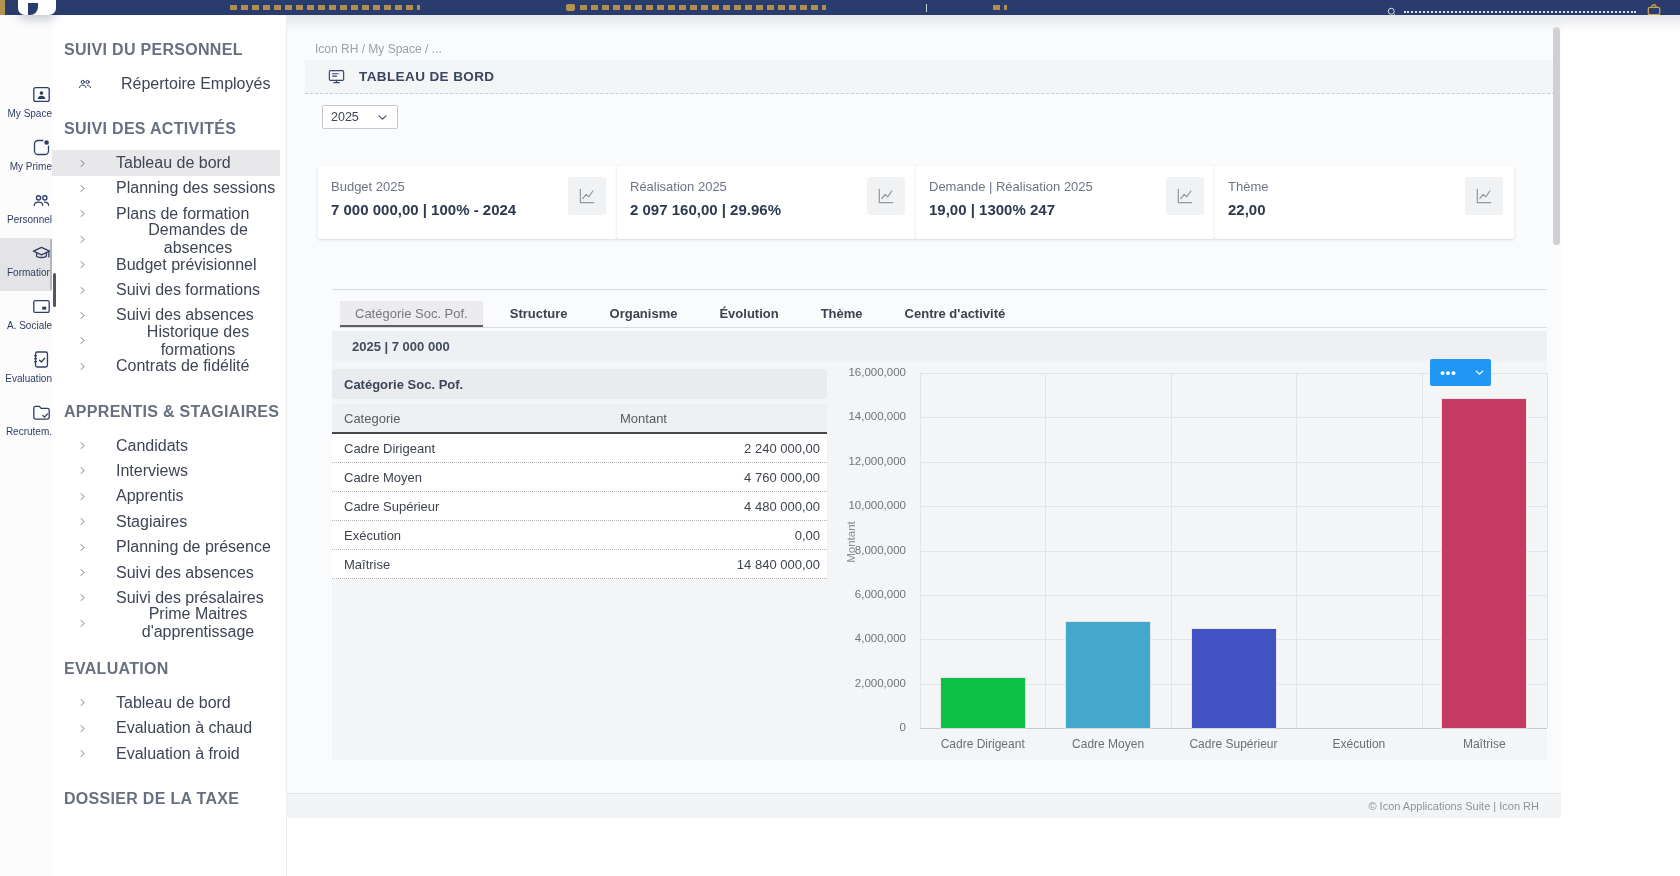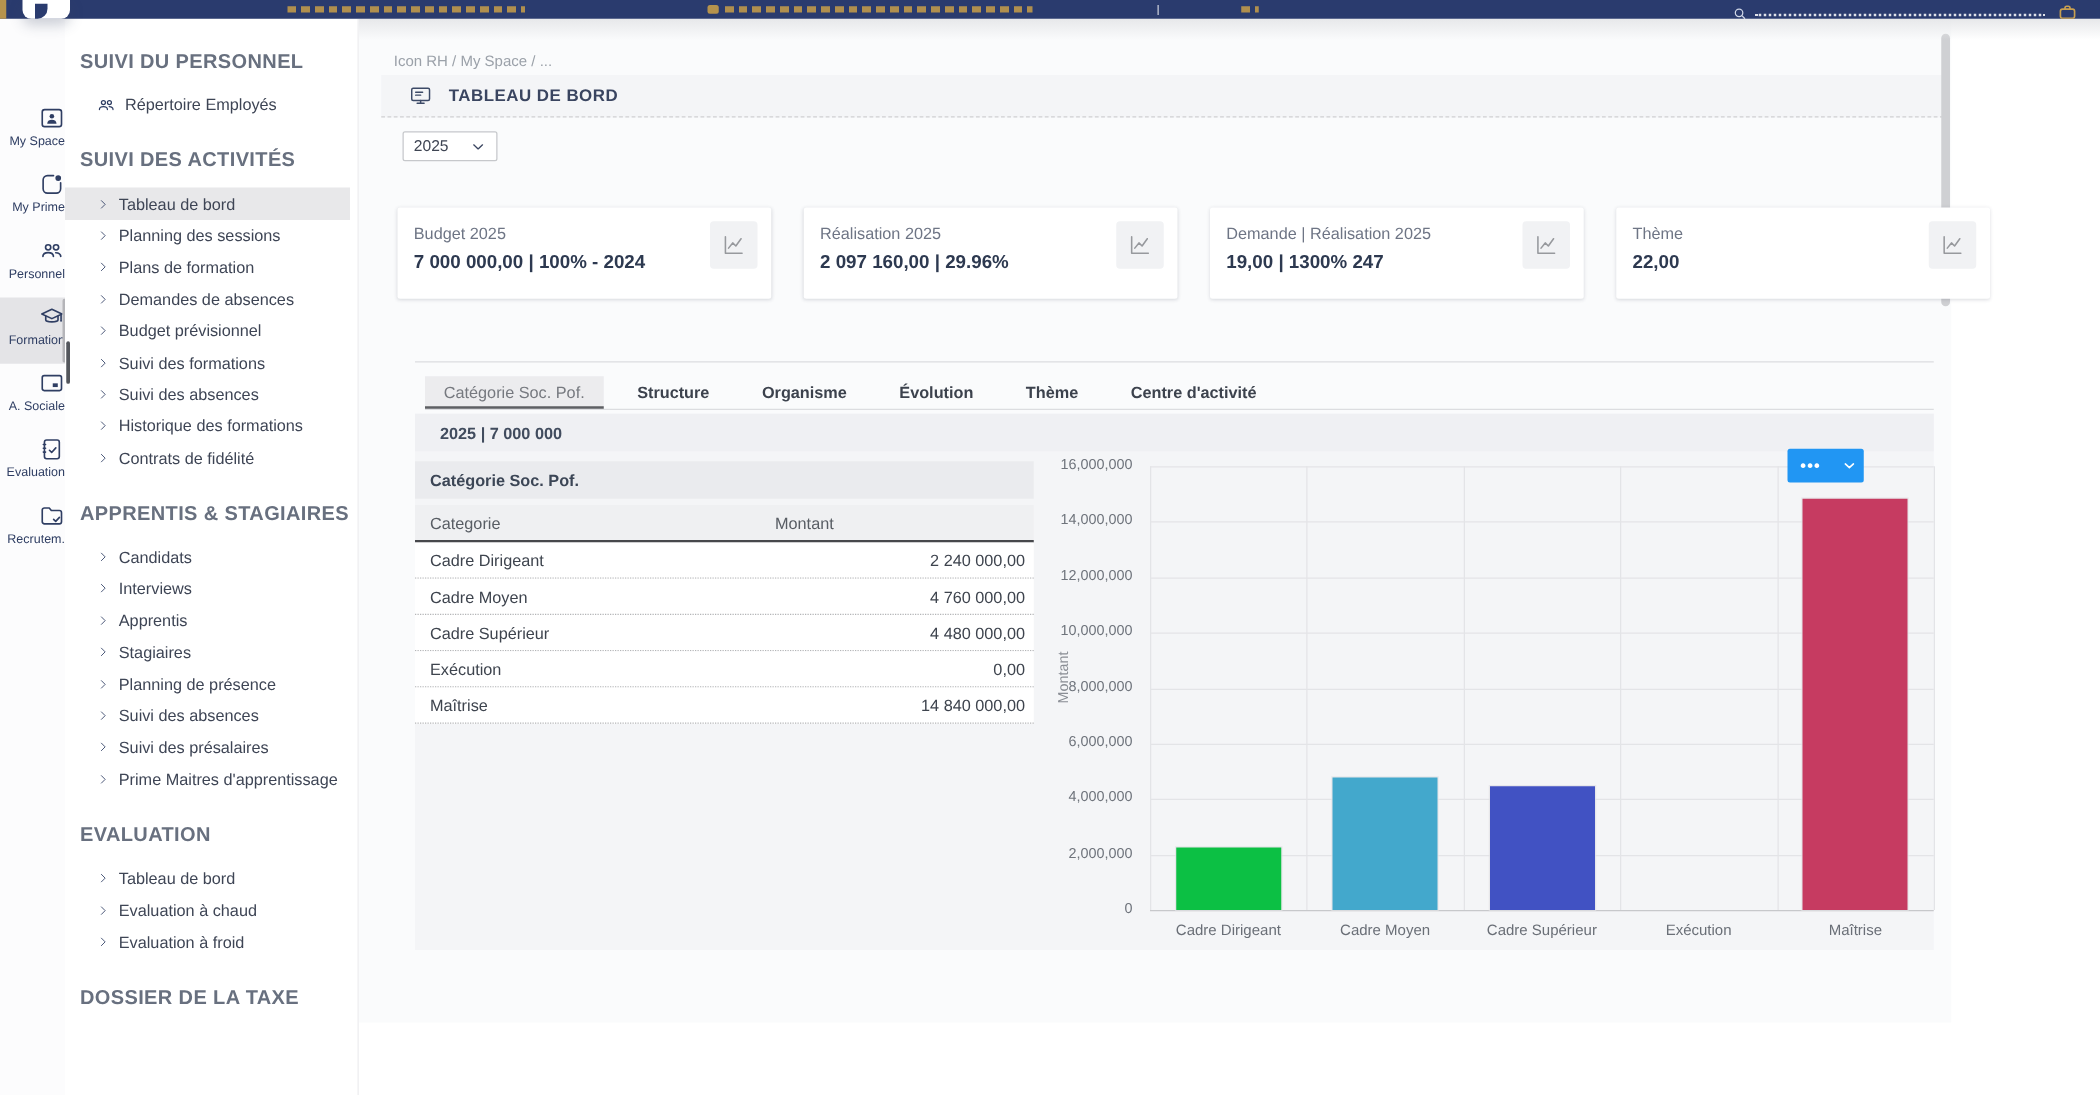--- a/index.html
+++ b/index.html
@@ -28,42 +28,42 @@
   .rail-label{font-size:10px;color:#2f3e63;margin-top:3px;white-space:nowrap;}
   .rail-item.selected{background:#e4e4e7;}
   .rail-item.selected::after{content:"";position:absolute;right:-1px;top:1px;bottom:1px;width:3px;background:#b5b5b9;border-radius:2px;}
 
   
   .sidebar{position:absolute;left:52px;top:15px;width:235px;height:861px;background:#fff;border-right:1px solid #ededef;z-index:7;box-sizing:border-box;overflow:hidden;}
   .side-thumb{position:absolute;left:1px;top:258px;width:3px;height:34px;background:#53565c;border-radius:2px;}
   .side-section{margin-top:24px;}
   .side-section:first-child{margin-top:26px;}
   .side-title{font-size:16px;font-weight:bold;color:#68707f;letter-spacing:.3px;margin:16px 0 12px 12px;}
-  .side-item{position:relative;height:25.4px;display:flex;align-items:center;gap:7px;padding-left:25px;font-size:13px;color:#3e4555;cursor:pointer;margin-right:6px;}
+  .side-item{position:relative;height:25.4px;display:flex;align-items:center;gap:28px;padding-left:25px;font-size:16px;color:#3e4555;cursor:pointer;margin-right:6px;text-align:center;}
   .side-item.selected{background:#e8e8ea;}
   .chev svg{width:11px;height:11px;stroke:#4d5663;fill:none;stroke-width:2.4;stroke-linecap:round;stroke-linejoin:round;}
   .side-ic svg{width:16px;height:16px;}
 
   
   .icon{display:inline-flex;align-items:center;justify-content:center;}
   .icon svg{stroke:#2f3e63;fill:none;stroke-width:1.5;stroke-linecap:round;stroke-linejoin:round;}
   .icon svg .f{fill:#2f3e63;stroke:none;}
 
   
   .main{position:absolute;left:287px;top:15px;width:1274px;height:803px;background:#fafbfc;z-index:5;}
   .breadcrumb{position:absolute;left:28px;top:27px;font-size:12px;color:#9ba1a9;cursor:pointer;}
   .title-band{position:absolute;left:18px;top:45px;width:1255px;height:34px;background:#f4f5f7;border-bottom:1px dashed #cfcfd2;display:flex;align-items:center;gap:13px;padding-left:22px;box-sizing:border-box;}
   .title-band .icon svg{width:19px;height:19px;stroke:#3c4a67;}
   .page-title{font-size:13.5px;font-weight:bold;color:#3a4560;letter-spacing:.4px;}
   .year-select{position:absolute;left:35px;top:90px;width:76px;height:24px;border:1px solid #c6c8cb;background:#fff;border-radius:2px;display:flex;align-items:center;justify-content:space-between;padding:0 8px;box-sizing:border-box;font-size:12.5px;color:#3f4553;cursor:pointer;}
   .year-select .icon svg{width:13px;height:13px;stroke:#3a4560;stroke-width:2;}
   .scrollthumb{position:absolute;left:1266px;top:12px;width:7px;height:218px;background:#cfd0d3;border-radius:4px;cursor:pointer;}
 
   
-  .cards{position:absolute;left:31px;top:151px;display:flex;gap:26px;}
+  .cards{position:absolute;left:31px;top:151px;display:flex;gap:0;}
   .card{position:relative;width:299px;height:73px;background:#fff;border-radius:2px;box-shadow:0 1px 3px rgba(40,45,70,.16);box-sizing:border-box;}
   .card-label{font-size:13px;color:#6e7585;margin:13px 0 7px 13px;}
   .card-value{font-size:15px;font-weight:bold;color:#2d3950;margin-left:13px;}
   .card-icon-btn{position:absolute;right:11px;top:11px;width:38px;height:38px;background:#f1f2f4;border-radius:3px;display:flex;align-items:center;justify-content:center;cursor:pointer;}
   .card-icon-btn svg{width:20px;height:20px;stroke:#97999d;}
 
   
   .tabs-row{position:absolute;left:45px;top:248px;display:flex;gap:14px;z-index:2;}
   .subtabs-row{position:absolute;left:53px;top:286px;display:flex;gap:12px;z-index:2;}
   .tab{height:26px;line-height:26px;padding:0 15px;font-size:13px;font-weight:bold;color:#3c424d;cursor:pointer;white-space:nowrap;}
@@ -559,15 +559,18 @@
           <div class="bar" style="left: calc(30% - 42px); height: 29.75%; background: rgb(67, 168, 204);"></div>
           <div class="xlab" style="left: 20%; width: 20%;">Cadre Moyen</div>
           <div class="bar" style="left: calc(50% - 42px); height: 28%; background: rgb(65, 82, 195);"></div>
           <div class="xlab" style="left: 40%; width: 20%;">Cadre Supérieur</div>
           <div class="xlab" style="left: 60%; width: 20%;">Exécution</div>
           <div class="bar" style="left: calc(90% - 42px); height: 92.75%; background: rgb(198, 59, 97);"></div>
           <div class="xlab" style="left: 80%; width: 20%;">Maîtrise</div>
         </div>
     </div>
 
+    <div class="footer">
+      <span>© Icon Applications Suite | Icon RH</span>
+    </div>
   </div>
 
 </div>
 
 </body></html>

